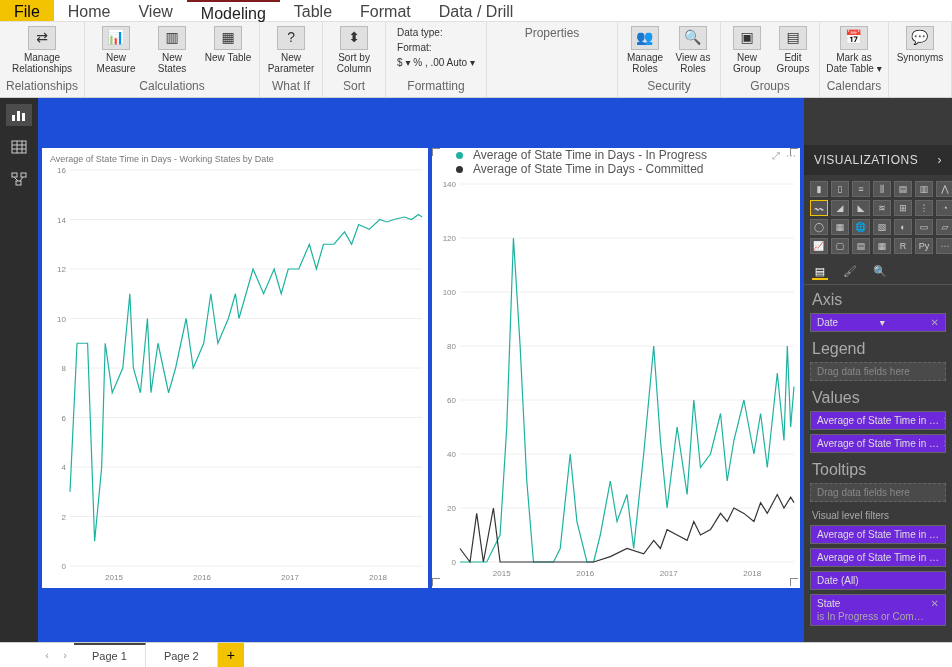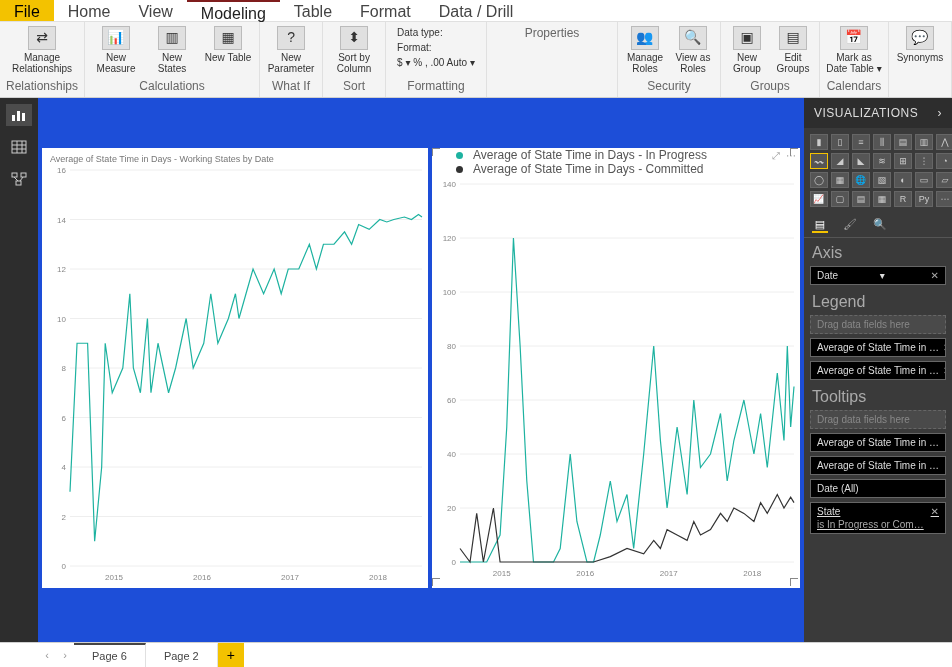--- a/index.html
+++ b/index.html
@@ -36,30 +36,30 @@
 .ytick, .xtick { font-size: 8px; fill: #888; }
 .gridline { stroke: #eee; stroke-width:1; }
 .series1 { stroke: #1db2a0; stroke-width:1.2; fill:none; }
 .series2 { stroke: #333; stroke-width:1.2; fill:none; }
 
 
 .vis-header { position:absolute; top:2px; right:4px; display:flex; gap:6px; color:#999; font-size:10px;}
 
 
 .rightpanel { width: 148px; background: #3a3a3a; color: #ddd; font-size: 11px; display:flex; flex-direction:column; overflow:hidden;}
-.rp-header { background: #2d2d2d; padding: 8px 10px; font-size: 12px; letter-spacing: .5px; display:flex; justify-content:space-between; align-items:center;}
+.rp-header { background: #2d2d2d; padding: 8px 10px; font-size: 12px; letter-spacing: .5px; display:flex; justify-content:space-between; align-items:center;margin-top:47px;}
 .viz-grid { display:grid; grid-template-columns: repeat(7, 18px); gap:3px; padding:6px; }
 .viz-icon { width:18px; height:16px; background:#555; border:1px solid #666; cursor:pointer; display:flex; align-items:center; justify-content:center; font-size:9px; color:#ccc;}
 .viz-icon.sel { border:1px solid #f3c200; }
 .field-tabs { display:flex; gap:14px; padding:4px 8px; border-bottom:1px solid #555;}
 .field-tab { width:16px; height:16px; border-bottom:2px solid transparent; cursor:pointer; color:#aaa; display:flex; align-items:center; justify-content:center;}
 .field-tab.active { border-bottom-color:#f3c200; color:#fff;}
 .well-label { font-size:16px; color:#aaa; padding:6px 8px 2px;}
 .well { margin:2px 6px; min-height:18px; background:#4a4a4a; border:1px dashed #666; font-size:10px; color:#888; padding:3px 6px;}
-.field-pill { margin:2px 6px; background:#000000; border:1px solid #666; font-size:10px; color:#ddd; padding:3px 6px; display:flex; justify-content:space-between; align-items:center; cursor:pointer; white-space:nowrap; overflow:hidden;}
+.field-pill { margin:2px 6px; background:#6d28d9; border:1px solid #666; font-size:10px; color:#ddd; padding:3px 6px; display:flex; justify-content:space-between; align-items:center; cursor:pointer; white-space:nowrap; overflow:hidden;}
 .field-pill .x { color:#aaa; font-size:10px; margin-left:4px;}
 .filter-header { background:#2d2d2d; padding:6px 10px; font-size:12px; margin-top:4px;}
 .filter-sub { font-size:10px; color:#aaa; padding:6px 8px 2px;}
 
 
 .page-tabs { position: absolute; left: 0; right: 0; bottom: 0; height: 25px; background: #fff; border-top: 1px solid #d0d0d0; display: flex; align-items: stretch; padding-left: 38px;}
 .pagenav { width:18px; display:flex; align-items:center; justify-content:center; color:#999; cursor:pointer; font-size:11px;}
 .page-tab { padding: 4px 18px; font-size: 11px; color:#444; border-right:1px solid #e0e0e0; border-top:1px solid transparent; cursor:pointer; display:flex; align-items:center;}
 .page-tab.active { background:#fff; border-top:2px solid #444;}
 .page-add { width:26px; background:#f3c200; display:flex; align-items:center; justify-content:center; font-size:14px; cursor:pointer;}
@@ -347,49 +347,51 @@
       <div class="field-tab">🔍</div>
     </div>
     <div class="well-label">Axis</div>
     <div class="field-pill">
         <span>Date</span>
         <span>▾</span>
         <span class="x">✕</span>
       </div>
     <div class="well-label">Legend</div>
     <div class="well">Drag data fields here</div>
+    <div class="well-label">Values</div>
     <div class="field-pill">
         <span>Average of State Time in …</span>
         <span class="x">✕</span>
       </div>
     <div class="field-pill">
         <span>Average of State Time in …</span>
         <span class="x">✕</span>
       </div>
     <div class="well-label">Tooltips</div>
     <div class="well">Drag data fields here</div>
 
+    <div class="filter-sub">Visual level filters</div>
     <div class="field-pill">
         <span>Average of State Time in …</span>
       </div>
     <div class="field-pill">
         <span>Average of State Time in …</span>
       </div>
     <div class="field-pill">
         <span>Date (All)</span>
       </div>
-    <div class="field-pill" style="flex-direction:column; align-items:flex-start; gap:2px;text-decoration:underline;">
+    <div class="field-pill" style="flex-direction:column; align-items:flex-start; gap:2px;">
       <div style="display:flex; width:100%; justify-content:space-between;">
           <span>State</span>
           <span class="x">✕</span>
         </div>
       <span style="color:#aaa">is In Progress or Com…</span>
     </div>
   </div>
 </div>
 
 <div class="page-tabs">
   <div class="pagenav">‹</div>
   <div class="pagenav">›</div>
-  <div class="page-tab active">Page 6</div>
+  <div class="page-tab active">Page 1</div>
   <div class="page-tab">Page 2</div>
   <div class="page-add">+</div>
 </div>
 
 </body></html>

